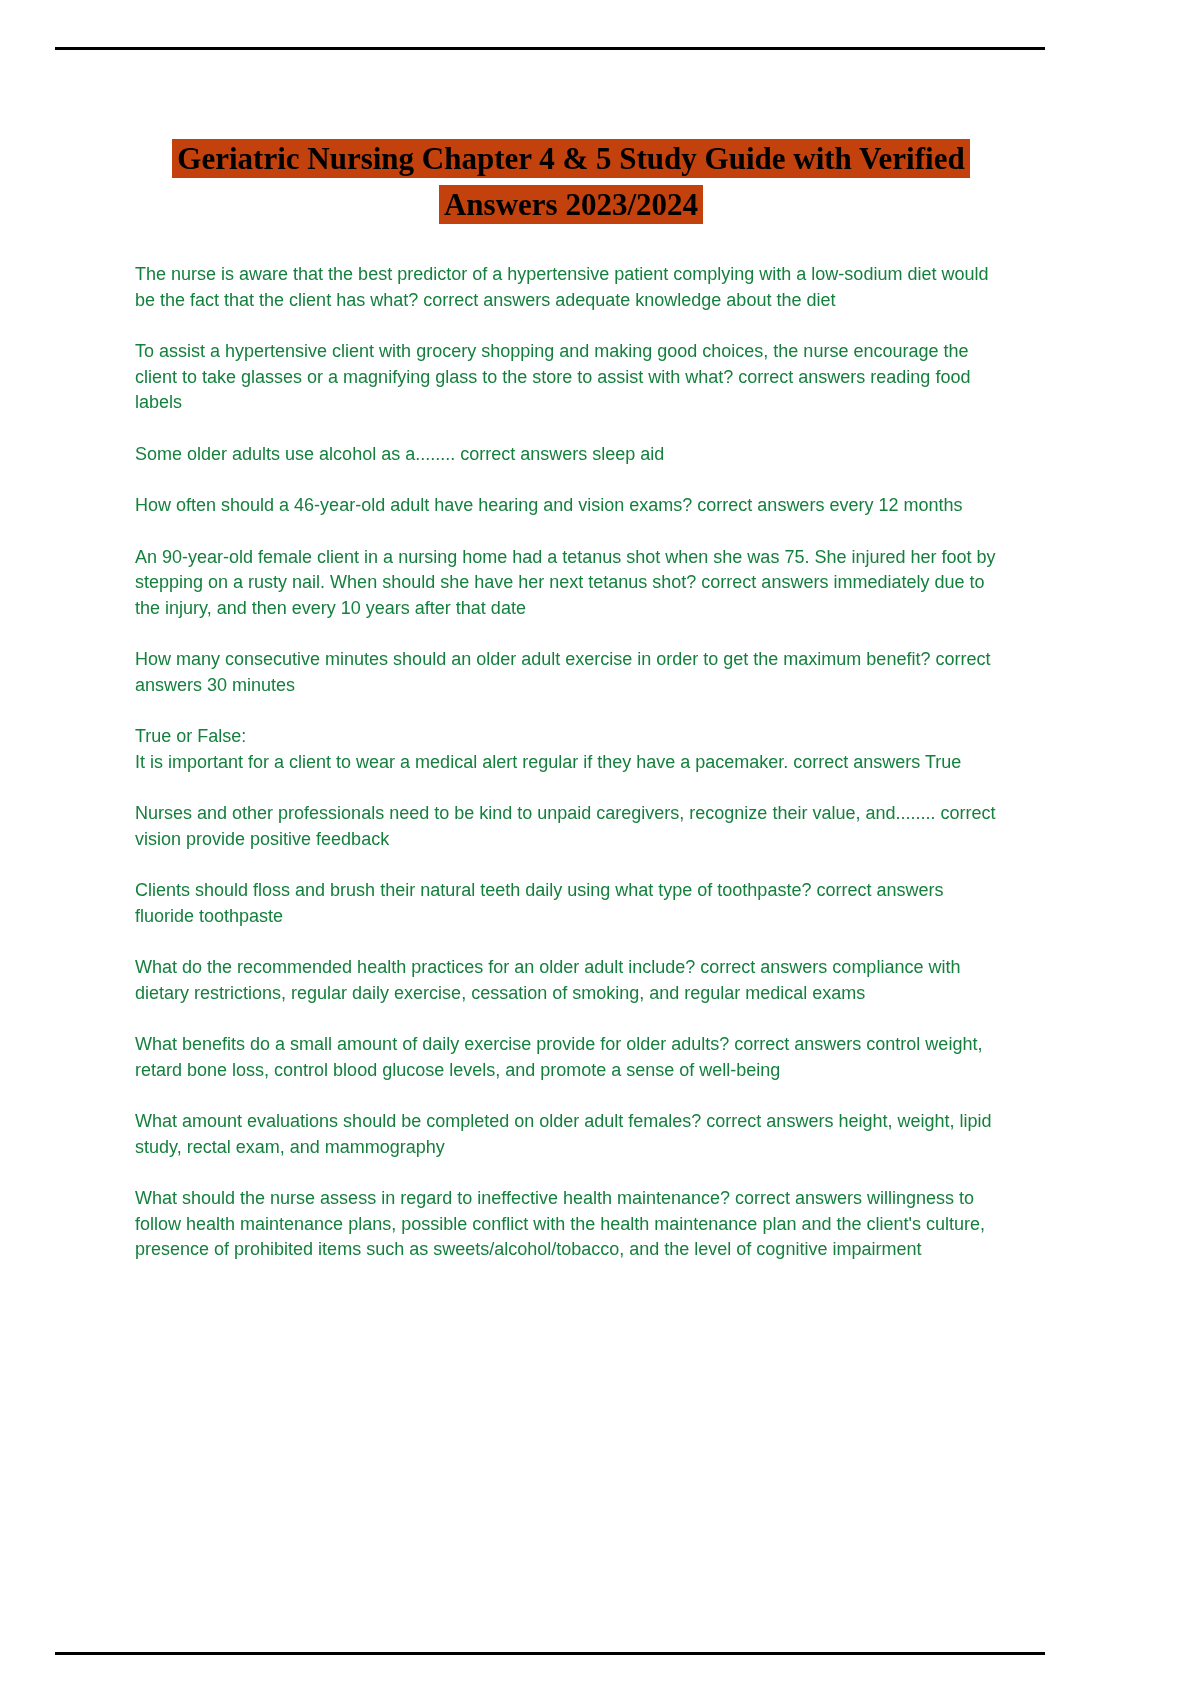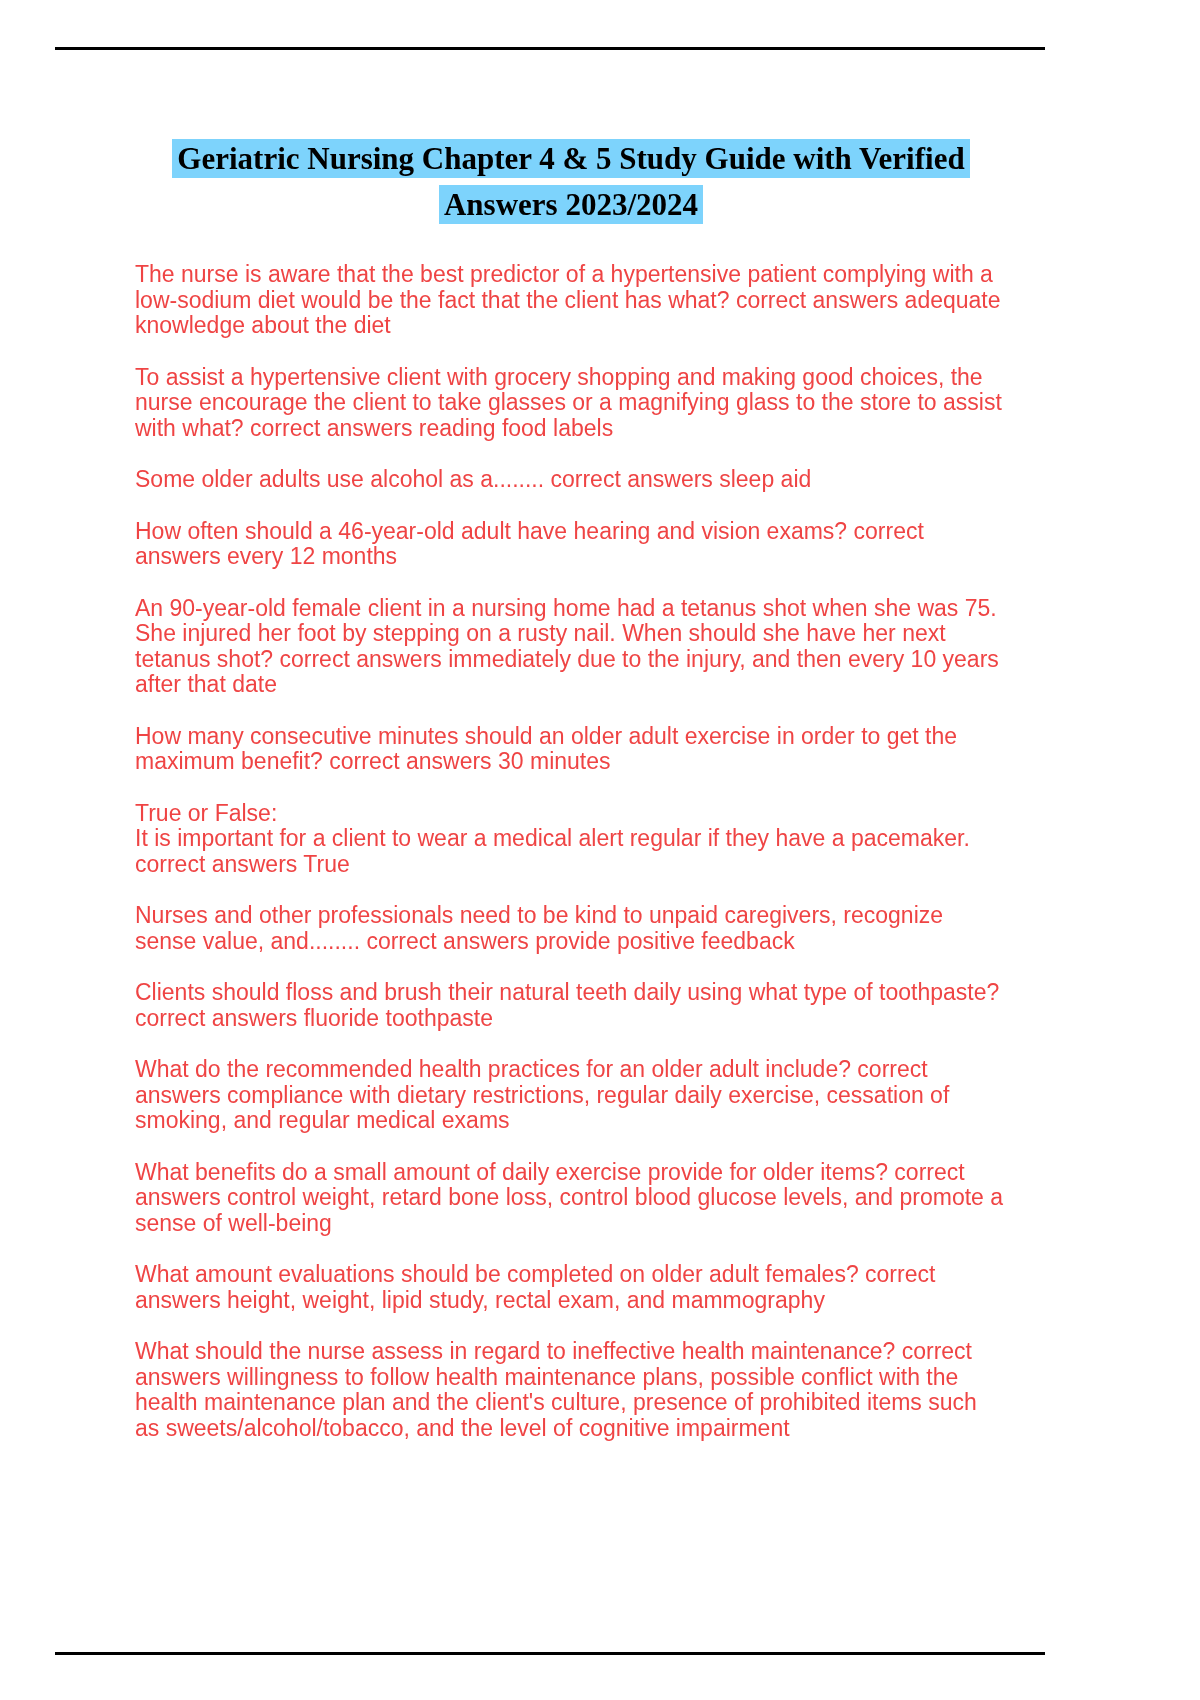--- a/index.html
+++ b/index.html
@@ -35,27 +35,27 @@
     font-family: "Liberation Serif", serif;
     font-weight: bold;
     font-size: 31px;
     line-height: 46px;
     text-align: center;
     color: #000000;
     margin: 0 0 34px 0;
   }
   .title-line { display: block; }
   .hl {
-    background: #7dd3fc;
+    background: #c2410c;
     padding: 2px 5px;
   }
   .para {
-    font-size: 23px;
+    font-size: 18px;
     line-height: 25.5px;
-    color: #ef4444;
+    color: #15803d;
     margin: 0 0 26px 0;
     white-space: pre-line;
     text-align: left;
   }
 </style>
 </head>
 <body>
 
 <div class="page">
 
@@ -69,24 +69,24 @@
     </h1>
 
     <p class="para">The nurse is aware that the best predictor of a hypertensive patient complying with a low-sodium diet would be the fact that the client has what? correct answers adequate knowledge about the diet</p>
     <p class="para">To assist a hypertensive client with grocery shopping and making good choices, the nurse encourage the client to take glasses or a magnifying glass to the store to assist with what? correct answers reading food labels</p>
     <p class="para">Some older adults use alcohol as a........ correct answers sleep aid</p>
     <p class="para">How often should a 46-year-old adult have hearing and vision exams? correct answers every 12 months</p>
     <p class="para">An 90-year-old female client in a nursing home had a tetanus shot when she was 75. She injured her foot by stepping on a rusty nail. When should she have her next tetanus shot? correct answers immediately due to the injury, and then every 10 years after that date</p>
     <p class="para">How many consecutive minutes should an older adult exercise in order to get the maximum benefit? correct answers 30 minutes</p>
     <p class="para">True or False:
 It is important for a client to wear a medical alert regular if they have a pacemaker. correct answers True</p>
-    <p class="para">Nurses and other professionals need to be kind to unpaid caregivers, recognize sense value, and........ correct answers provide positive feedback</p>
+    <p class="para">Nurses and other professionals need to be kind to unpaid caregivers, recognize their value, and........ correct vision provide positive feedback</p>
     <p class="para">Clients should floss and brush their natural teeth daily using what type of toothpaste? correct answers fluoride toothpaste</p>
     <p class="para">What do the recommended health practices for an older adult include? correct answers compliance with dietary restrictions, regular daily exercise, cessation of smoking, and regular medical exams</p>
-    <p class="para">What benefits do a small amount of daily exercise provide for older items? correct answers control weight, retard bone loss, control blood glucose levels, and promote a sense of well-being</p>
+    <p class="para">What benefits do a small amount of daily exercise provide for older adults? correct answers control weight, retard bone loss, control blood glucose levels, and promote a sense of well-being</p>
     <p class="para">What amount evaluations should be completed on older adult females? correct answers height, weight, lipid study, rectal exam, and mammography</p>
     <p class="para">What should the nurse assess in regard to ineffective health maintenance? correct answers willingness to follow health maintenance plans, possible conflict with the health maintenance plan and the client's culture, presence of prohibited items such as sweets/alcohol/tobacco, and the level of cognitive impairment</p>
 
   </div>
 
   <div class="rule rule-bottom"></div>
 
 </div>
 
 </body></html>

